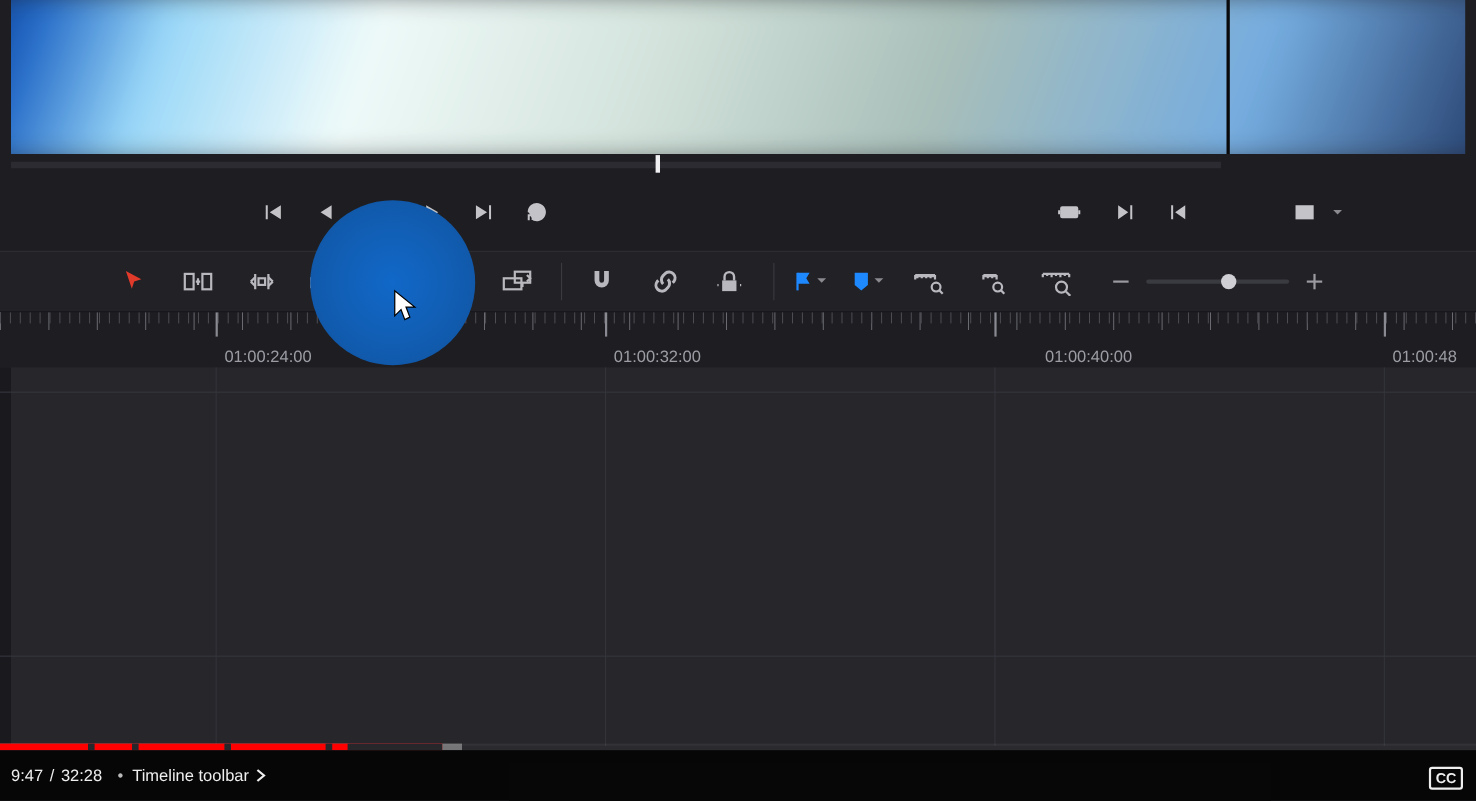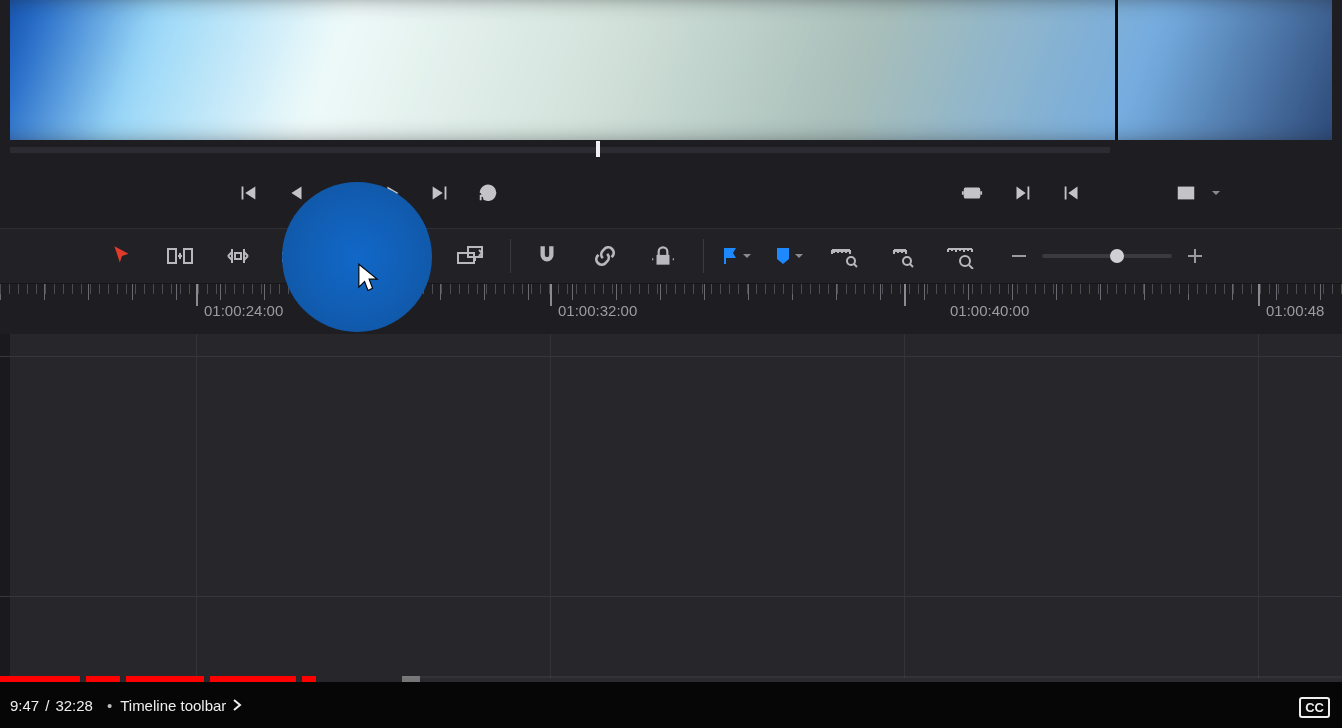--- a/index.html
+++ b/index.html
@@ -195,21 +195,21 @@
     }
     .ruler-major {
       position: absolute;
       top: 0;
       width: 2px;
       height: 22px;
       background: #8a8a92;
     }
     .ruler-label {
       position: absolute;
-      top: 18px;
+      top: 32px;
       font-size: 15px;
       color: #9c9ca4;
     }
 
     
     .tl-body {
       position: absolute;
       top: 334px;
       left: 0;
       width: 100%;

